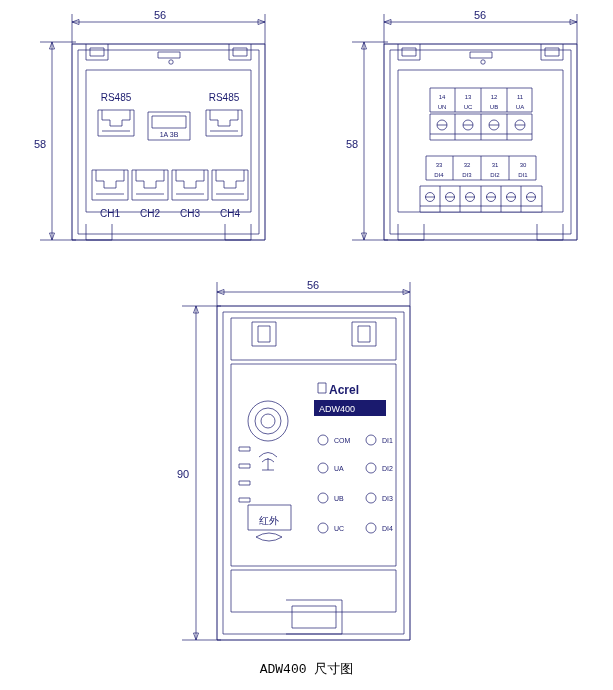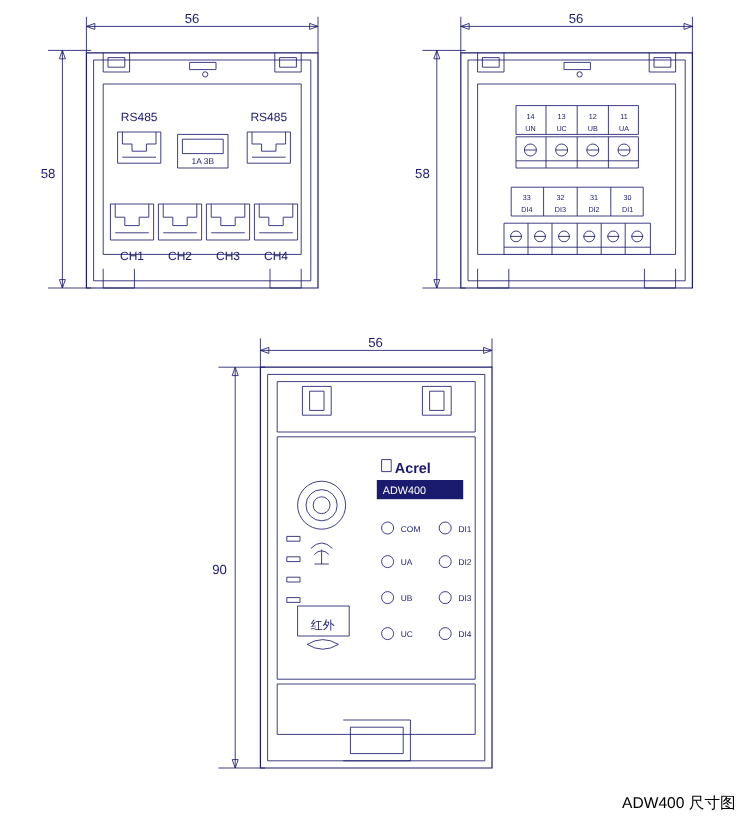--- a/index.html
+++ b/index.html
@@ -22,27 +22,27 @@
   }
   svg#drawing {
     position: absolute;
     left: 0;
     top: 0;
     width: 613px;
     height: 690px;
   }
   .cap {
     position: absolute;
-    text-align: right;
+    text-align: center;
     font-size: 13px;
     color: #000000;
     width: 100%;
     left: 0;
     top: 660px;
-    font-family: Liberation Sans, sans-serif;
+    font-family: Liberation Mono, monospace;
   }
   text {
     font-family: "Liberation Sans", sans-serif;
     fill: #1a1a6e;
   }
   .dimtext {
     font-size: 11px;
     fill: #1a1a6e;
   }
   .lbl {

